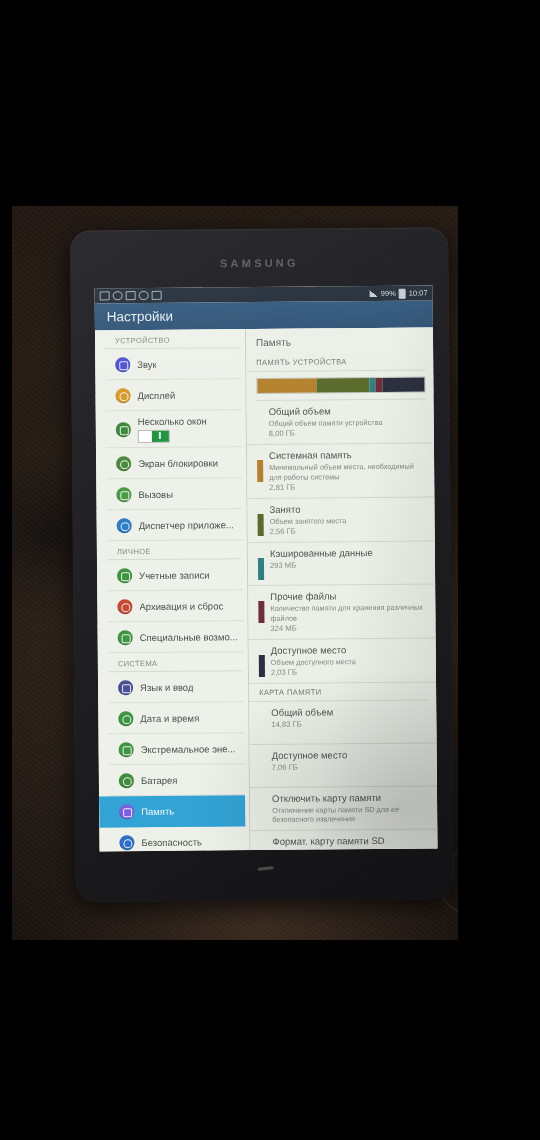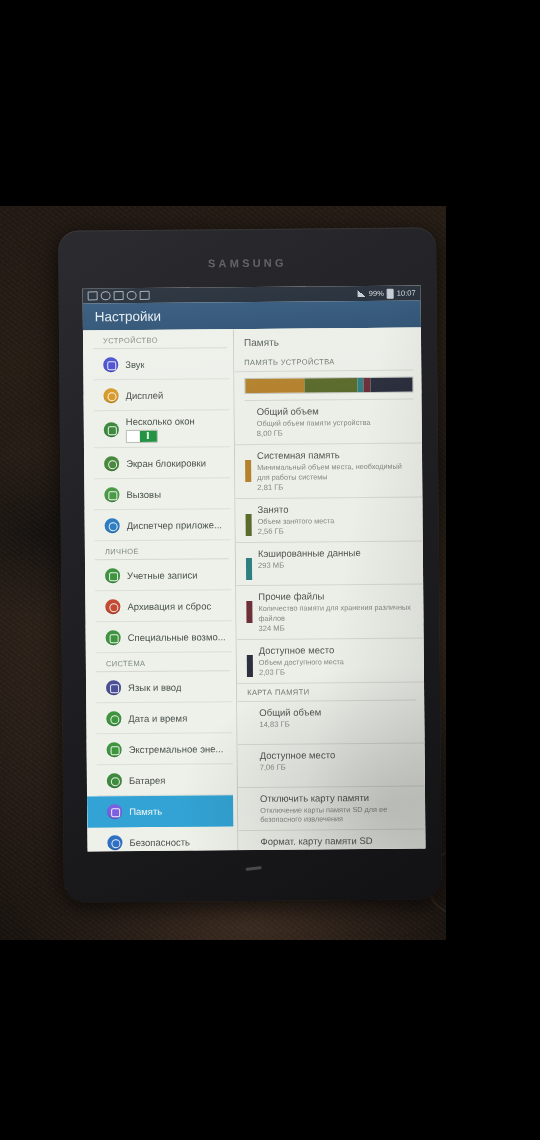--- a/index.html
+++ b/index.html
@@ -1,18 +1,18 @@
 <!DOCTYPE html>
 <html><head>
 <meta charset="utf-8">
 <style>
   html,body{margin:0;padding:0;background:#000;}
   body{width:540px;height:1140px;overflow:hidden;font-family:"Liberation Sans",sans-serif;}
 
-  .photo{position:absolute;left:0;top:0;width:446px;height:1140px;background:#000;overflow:hidden;}
+  .photo{position:absolute;left:12px;top:0;width:446px;height:1140px;background:#000;overflow:hidden;}
 
   
   .surface{position:absolute;left:0;top:205px;width:540px;height:735px;
     background:
       radial-gradient(ellipse 200px 160px at 480px 150px, rgba(150,110,80,.45), rgba(0,0,0,0) 70%),
       radial-gradient(ellipse 260px 200px at 470px 420px, rgba(120,88,62,.35), rgba(0,0,0,0) 72%),
       radial-gradient(ellipse 300px 180px at 250px 720px, rgba(110,80,58,.40), rgba(0,0,0,0) 75%),
       radial-gradient(ellipse 140px 120px at 40px 330px, rgba(30,26,24,.85), rgba(0,0,0,0) 70%),
       linear-gradient(160deg,#4a372a 0%,#55412f 18%,#3c2d22 45%,#2a2019 70%,#1d1612 100%);
   }

